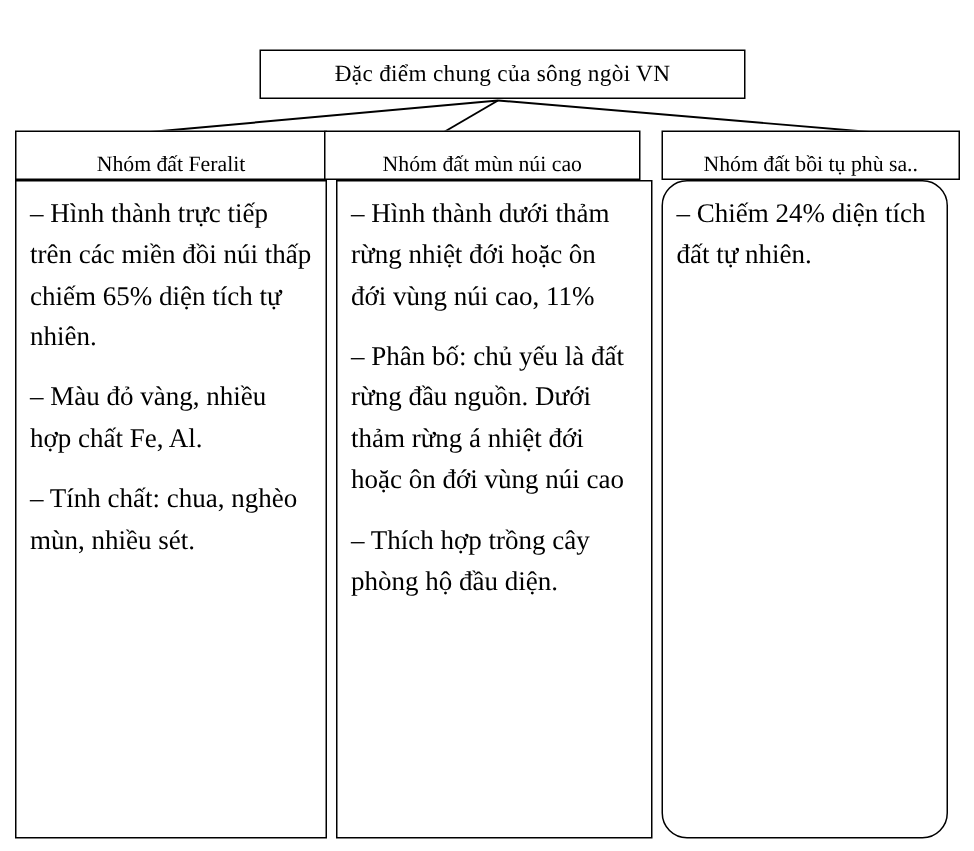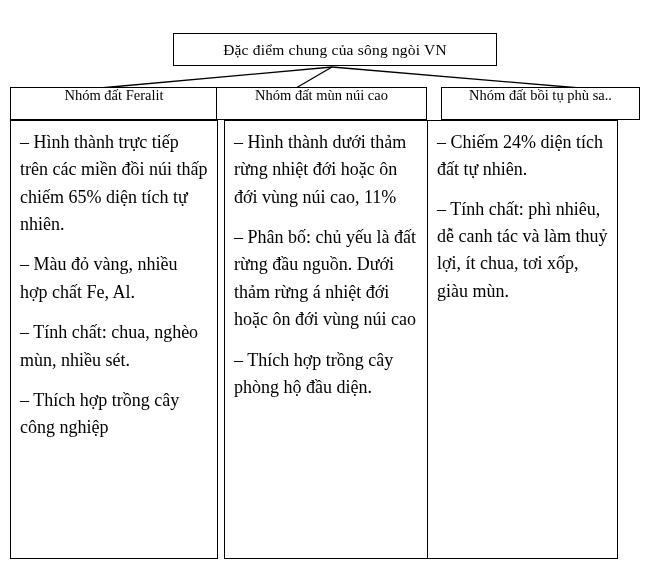--- a/index.html
+++ b/index.html
@@ -47,21 +47,21 @@
     letter-spacing: .2px;
     white-space: nowrap;
   }
   
   .col-head {
     position: absolute;
     border: 1.6px solid #000000;
     box-sizing: border-box;
     background: #ffffff;
     display: flex;
-    align-items: flex-start;
+    align-items: flex-end;
     justify-content: center;
     height: 33px;
     top: 87px;
   }
   .col-head .col-head-label {
     font-size: 14.5px;
     line-height: 1.1;
     white-space: nowrap;
   }
   #col-head-1 { left: 10px;  width: 208px; }
@@ -74,21 +74,21 @@
     border: 1.6px solid #000000;
     box-sizing: border-box;
     background: #ffffff;
     top: 120px;
     height: 439px;
     padding: 8px 9px 4px 9px;
     overflow: hidden;
   }
   #col-body-1 { left: 10px;  width: 208px; }
   #col-body-2 { left: 224px; width: 211px; }
-  #col-body-3 { left: 427px; width: 191px; }
+  #col-body-3 { left: 441px; width: 191px; border-radius: 17px; }
 
   .para {
     font-size: 18px;
     line-height: 1.52;
     margin: 0 0 13px 0;
     text-align: left;
     hyphens: none;
   }
   .para:last-child { margin-bottom: 0; }
   #col-body-3 .para { margin-bottom: 12px; }
@@ -108,33 +108,31 @@
     <span class="root-title">Đặc điểm chung của sông ngòi VN</span>
   </div>
 
   <div id="col-head-1" class="col-head">
     <span class="col-head-label">Nhóm đất Feralit</span>
   </div>
   <div id="col-body-1" class="col-body">
     <p class="para">– Hình thành trực tiếp trên các miền đồi núi thấp chiếm 65% diện tích tự nhiên.</p>
     <p class="para">– Màu đỏ vàng, nhiều hợp chất Fe, Al.</p>
     <p class="para">– Tính chất: chua, nghèo mùn, nhiều sét.</p>
-    <p class="para">– Thích hợp trồng cây công nghiệp</p>
   </div>
 
   <div id="col-head-2" class="col-head">
     <span class="col-head-label">Nhóm đất mùn núi cao</span>
   </div>
   <div id="col-body-2" class="col-body">
     <p class="para">– Hình thành dưới thảm rừng nhiệt đới hoặc ôn đới vùng núi cao, 11%</p>
     <p class="para">– Phân bố: chủ yếu là đất rừng đầu nguồn. Dưới thảm rừng á nhiệt đới hoặc ôn đới vùng núi cao</p>
     <p class="para">– Thích hợp trồng cây phòng hộ đầu diện.</p>
   </div>
 
   <div id="col-head-3" class="col-head">
     <span class="col-head-label">Nhóm đất bồi tụ phù sa..</span>
   </div>
   <div id="col-body-3" class="col-body">
     <p class="para">– Chiếm 24% diện tích đất tự nhiên.</p>
-    <p class="para">– Tính chất: phì nhiêu, dễ canh tác và làm thuỷ lợi, ít chua, tơi xốp, giàu mùn.</p>
   </div>
 
 </div>
 
 </body></html>

